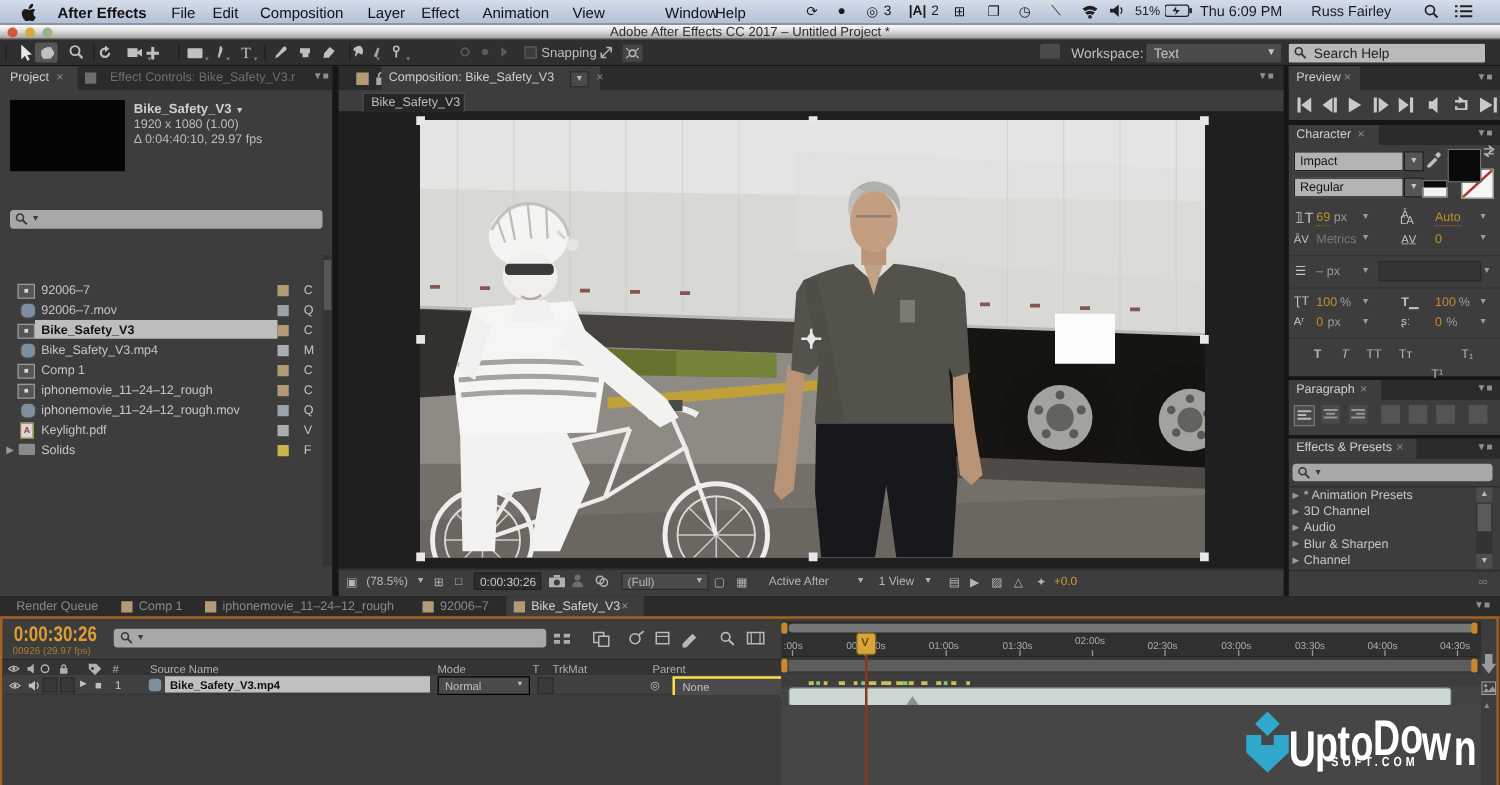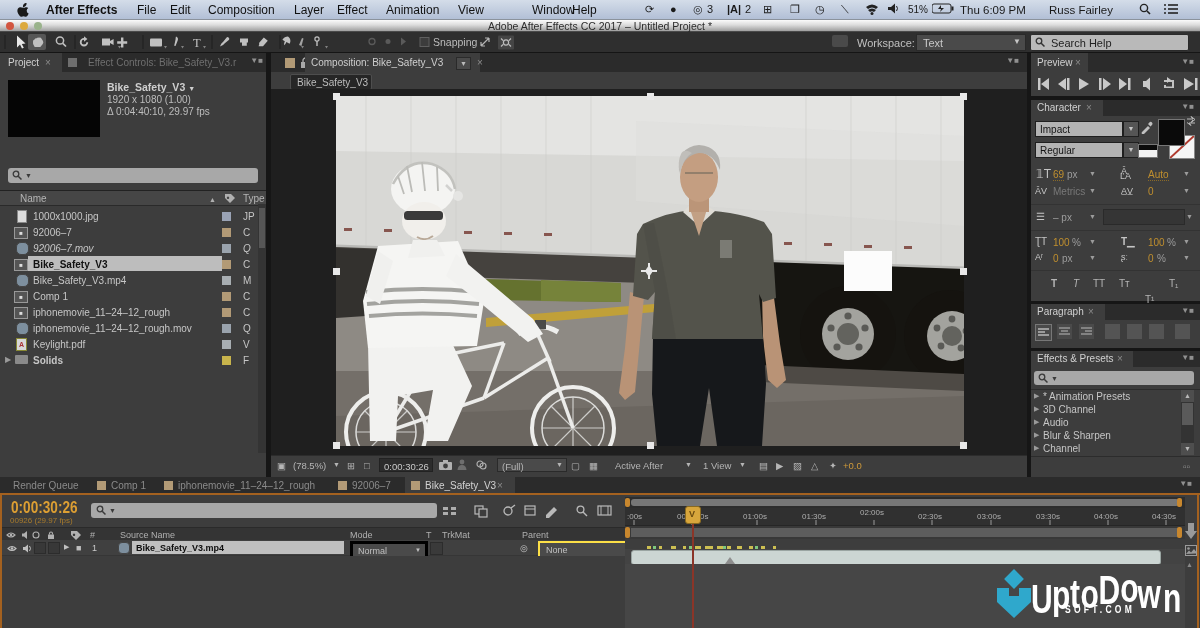--- a/index.html
+++ b/index.html
@@ -165,43 +165,29 @@
   <div class="abs" style="left:107px;top:53px;color:#bdbdbd;font-size:10px;">Δ 0:04:40:10, 29.97 fps</div>
 
   <div class="abs" style="left:8px;top:115px;width:250px;height:15px;background:#a8a8a8;border-radius:3px;">
     <svg class="abs" style="left:4px;top:2px;" width="11" height="11" viewBox="0 0 11 11">
         <circle cx="4" cy="4" r="2.8" fill="none" stroke="#3a3a3a" stroke-width="1.3"></circle>
         <line x1="6.2" y1="6.2" x2="9.5" y2="9.5" stroke="#3a3a3a" stroke-width="1.5"></line>
       </svg>
     <span class="abs" style="left:17px;top:4px;color:#3a3a3a;font-size:7px;">▼</span>
   </div>
 
-  <div class="abs" style="left:0;top:137px;width:266px;height:14px;background:#464646;border-top:1px solid #222;border-bottom:1px solid #2a2a2a;">
-    <span class="abs txt" style="left:20px;top:3px;color:#b5b5b5;">Name</span>
-    <span class="abs" style="left:209px;top:5px;color:#b0b0b0;font-size:7px;">▲</span>
-    <svg class="abs" style="left:224px;top:2px;" width="12" height="10" viewBox="0 0 12 10">
-        <path d="M1,1 h6 l4,4 l-5,5 l-5,-5 Z M4,3.6 a1.2,1.2 0 1 0 0.01,0 Z" fill="#b0b0b0" fill-rule="evenodd"></path>
-      </svg>
-    <span class="abs txt" style="left:243px;top:3px;color:#b5b5b5;">Type</span>
-  </div>
 
   <div class="abs" style="left:0;top:155px;width:266px;height:220px;font-size:10px;color:#c6c6c6;">
-    <div class="abs" style="left:0;top:0px;width:266px;height:16px;">
-      <span class="abs" style="left:17px;top:2px;width:8px;height:11px;background:#dcdcdc;border:1px solid #888;"></span>
-      <span class="abs" style="left:33px;top:3px;">1000x1000.jpg</span>
-      <span class="abs" style="left:222px;top:4px;width:9px;height:9px;background:#9aa3b5;"></span>
-      <span class="abs" style="left:243px;top:3px;">JP</span>
-    </div>
     <div class="abs" style="left:0;top:16px;width:266px;height:16px;">
       <span class="abs" style="left:14px;top:3px;width:12px;height:10px;background:#555;border:1px solid #999;font-size:6px;color:#ddd;text-align:center;line-height:10px;">■</span>
       <span class="abs" style="left:33px;top:3px;">92006–7</span>
       <span class="abs" style="left:222px;top:4px;width:9px;height:9px;background:#b29a76;"></span>
       <span class="abs" style="left:243px;top:3px;">C</span>
     </div>
-    <div class="abs" style="left:0;top:32px;width:266px;height:16px;font-style:italic;">
+    <div class="abs" style="left:0;top:32px;width:266px;height:16px;">
       <span class="abs" style="left:16px;top:2px;width:11px;height:11px;background:#7d8f9e;border-radius:5px;border:1px solid #444;"></span>
       <span class="abs" style="left:33px;top:3px;">92006–7.mov</span>
       <span class="abs" style="left:222px;top:4px;width:9px;height:9px;background:#9aa3ad;"></span>
       <span class="abs" style="left:243px;top:3px;">Q</span>
     </div>
     <div class="abs" style="left:0;top:48px;width:266px;height:16px;">
       <div class="abs" style="left:28px;top:0px;width:194px;height:15px;background:#bdbdbd;"></div>
       <span class="abs" style="left:14px;top:3px;width:12px;height:10px;background:#555;border:1px solid #999;font-size:6px;color:#ddd;text-align:center;line-height:10px;">■</span>
       <span class="abs" style="left:33px;top:3px;color:#111;font-weight:bold;">Bike_Safety_V3</span>
       <span class="abs" style="left:222px;top:4px;width:9px;height:9px;background:#b29a76;"></span>
@@ -233,21 +219,21 @@
     </div>
     <div class="abs" style="left:0;top:128px;width:266px;height:16px;">
       <span class="abs" style="left:16px;top:2px;width:9px;height:11px;background:#d8d8d8;border:1px solid #883;color:#a33;font-size:7px;line-height:11px;text-align:center;font-weight:bold;">A</span>
       <span class="abs" style="left:33px;top:3px;">Keylight.pdf</span>
       <span class="abs" style="left:222px;top:4px;width:9px;height:9px;background:#a8aeb2;"></span>
       <span class="abs" style="left:243px;top:3px;">V</span>
     </div>
     <div class="abs" style="left:0;top:144px;width:266px;height:16px;">
       <span class="abs" style="left:5px;top:3px;color:#9a9a9a;font-size:8px;">▶</span>
       <span class="abs" style="left:15px;top:3px;width:13px;height:9px;background:#8a8a8a;border-radius:1px;"></span>
-      <span class="abs" style="left:33px;top:3px;font-weight:bold;">Solids</span>
+      <span class="abs" style="left:33px;top:3px;">Solids</span>
       <span class="abs" style="left:222px;top:4px;width:9px;height:9px;background:#c8b44c;"></span>
       <span class="abs" style="left:243px;top:3px;">F</span>
     </div>
   </div>
 
 
   <div class="abs" style="left:258px;top:151px;width:8px;height:249px;background:#343434;">
     <div class="abs" style="left:1px;top:4px;width:6px;height:40px;background:#565656;"></div>
   </div>
 </div>
@@ -771,21 +757,21 @@
     </svg>
     <span class="abs" style="left:32px;top:2px;width:10px;height:10px;background:#383838;border:1px solid #2c2c2c;"></span>
     <span class="abs" style="left:46px;top:2px;width:10px;height:10px;background:#383838;border:1px solid #2c2c2c;"></span>
     <span class="abs" style="left:62px;top:3px;font-size:7px;">▶</span>
     <span class="abs" style="left:74px;top:3px;">■</span>
     <span class="abs" style="left:90px;top:3px;color:#cacaca;">1</span>
     <span class="abs" style="left:116px;top:2px;width:10px;height:10px;background:#7d8f9e;border-radius:4px;border:1px solid #444;"></span>
     <div class="abs" style="left:130px;top:1px;width:212px;height:13px;background:#c0c0c0;">
       <span class="abs" style="left:4px;top:2px;color:#0d0d0d;font-weight:bold;">Bike_Safety_V3.mp4</span>
     </div>
-    <div class="abs" style="left:348px;top:1px;width:72px;height:13px;background:#4a4a4a;border:3px solid #000000;">
+    <div class="abs" style="left:348px;top:1px;width:72px;height:13px;background:#4a4a4a;border:1px solid #000000;">
       <span class="abs" style="left:5px;top:2px;">Normal</span>
       <span class="abs" style="right:4px;top:3px;font-size:6px;">▼</span>
     </div>
     <span class="abs" style="left:428px;top:2px;width:11px;height:11px;background:#3a3a3a;border:1px solid #2c2c2c;"></span>
     <span class="abs" style="left:518px;top:3px;">◎</span>
     <div class="abs" style="left:536px;top:1px;width:76px;height:13px;background:#4a4a4a;border:2px solid #fde047;padding-left:40px;">
       <span class="abs" style="left:6px;top:2px;">None</span>
       <span class="abs" style="right:4px;top:3px;font-size:6px;">▼</span>
     </div>
   </div>

